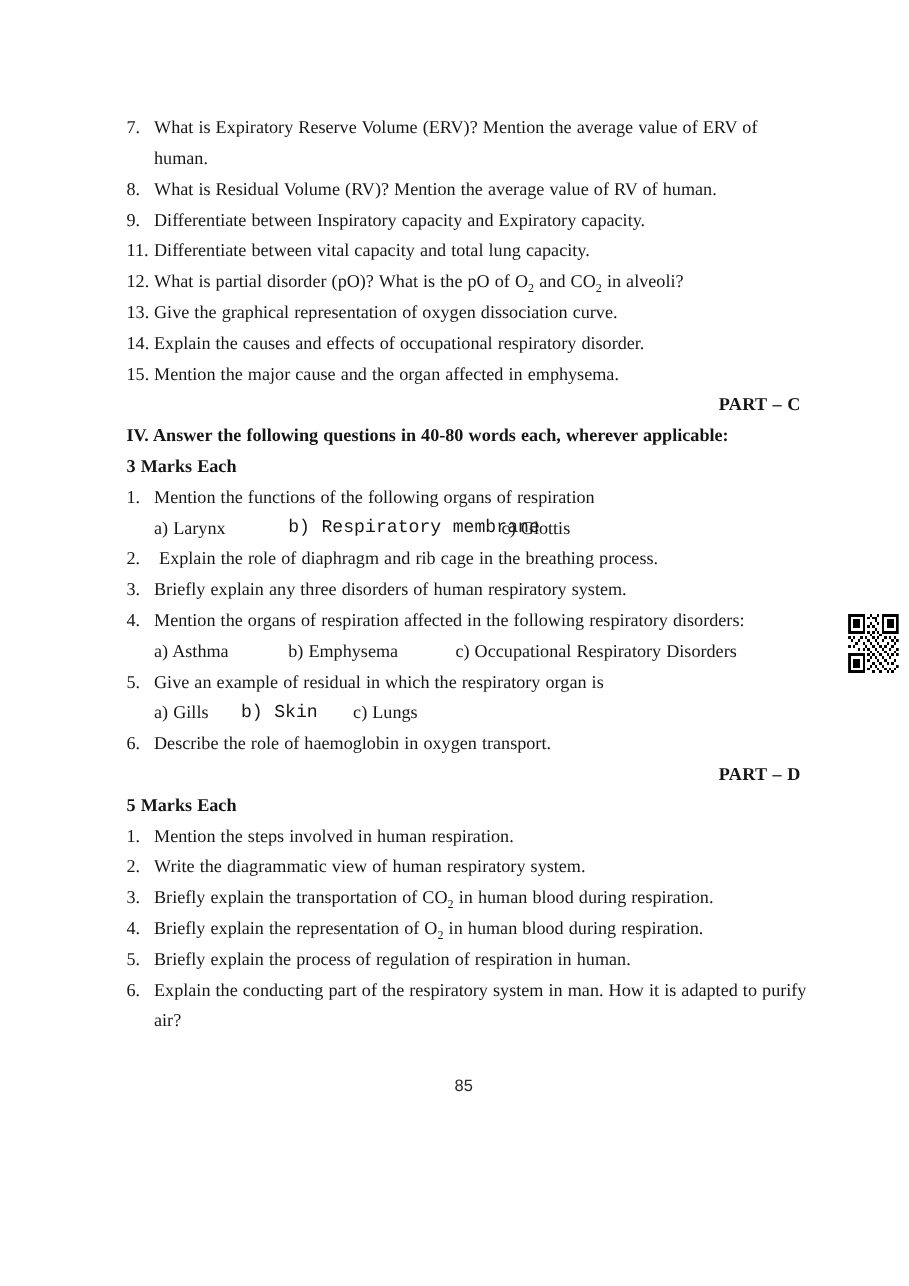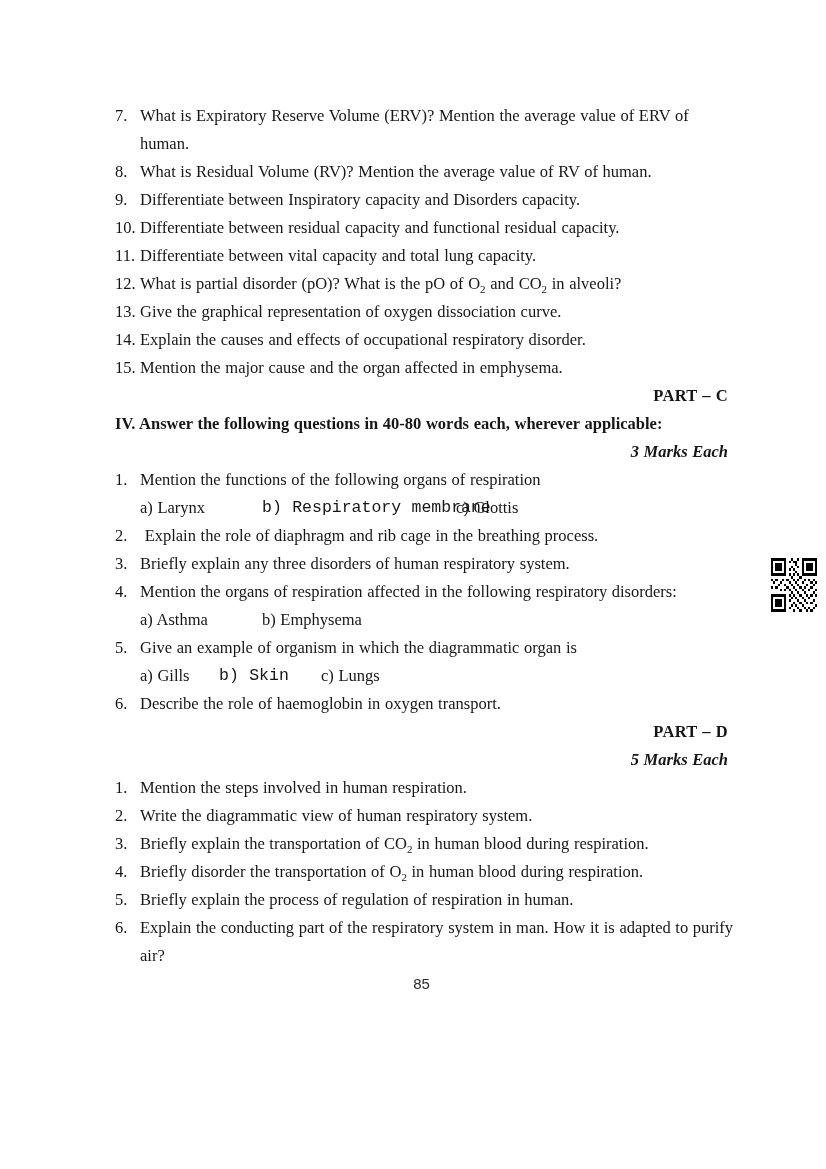--- a/index.html
+++ b/index.html
@@ -22,26 +22,27 @@
     font-size:16.5px;
     white-space:pre;
     word-spacing:0.5px;
   }
   .q{display:flex;}
   .qnum{flex:0 0 25px;}
   .qtext{flex:1 1 auto;white-space:pre;}
   sub{font-size:11px;line-height:0;}
   .part-title{font-weight:bold;text-align:right;padding-left:54px;letter-spacing:0.3px;}
   .instruction{font-weight:bold;font-family:Liberation Serif, serif;}
-  .marks{font-weight:bold;text-align:right;font-style:italic;}
+  .marks{font-weight:bold;text-align:left;}
   .opt{display:inline-block;flex:0 0 auto;white-space:pre;}
   .optrow-c1 .opt-1{width:122px;} .optrow-c1 .opt-2{width:194px;font-family:Liberation Mono, monospace;}
   .optrow-c4 .opt-1{width:122px;} .optrow-c4 .opt-2{width:152px;}
   .optrow-c5 .opt-1{width:79px;}  .optrow-c5 .opt-2{width:102px;font-family:Liberation Mono, monospace;}
   .footer{
+    margin-top:32px;
     height:28px;line-height:28px;
     text-align:center;
     font-family:"Liberation Sans", sans-serif;
     font-size:15px;color:#2b2b2b;
   }
   .qr{
     position:absolute;
     left:771px;top:558px;
     width:46px;height:54px;
   }
@@ -59,25 +60,21 @@
     <div class="row q">
       <span class="qnum"></span>
       <span class="qtext">human.</span>
     </div>
     <div class="row q">
       <span class="qnum">8.</span>
       <span class="qtext">What is Residual Volume (RV)? Mention the average value of RV of human.</span>
     </div>
     <div class="row q">
       <span class="qnum">9.</span>
-      <span class="qtext">Differentiate between Inspiratory capacity and Disorders capacity.</span>
-    </div>
-    <div class="row q">
-      <span class="qnum">10.</span>
-      <span class="qtext">Differentiate between residual capacity and functional residual capacity.</span>
+      <span class="qtext">Differentiate between Inspiratory capacity and Expiratory capacity.</span>
     </div>
     <div class="row q">
       <span class="qnum">11.</span>
       <span class="qtext">Differentiate between vital capacity and total lung capacity.</span>
     </div>
     <div class="row q">
       <span class="qnum">12.</span>
       <span class="qtext"><span>What is partial disorder (pO)? What is the pO of O</span><sub>2</sub><span> and CO</span><sub>2</sub><span> in alveoli?</span></span>
     </div>
     <div class="row q">
@@ -116,24 +113,25 @@
       <span class="qtext">Briefly explain any three disorders of human respiratory system.</span>
     </div>
     <div class="row q">
       <span class="qnum">4.</span>
       <span class="qtext">Mention the organs of respiration affected in the following respiratory disorders:</span>
     </div>
     <div class="row q optrow-c4">
       <span class="qnum"></span>
       <span class="opt opt-1">a) Asthma</span>
       <span class="opt opt-2">b) Emphysema</span>
+      <span class="opt opt-3">c) Occupational Respiratory Disorders</span>
     </div>
     <div class="row q">
       <span class="qnum">5.</span>
-      <span class="qtext">Give an example of organism in which the diagrammatic organ is</span>
+      <span class="qtext">Give an example of residual in which the respiratory organ is</span>
     </div>
     <div class="row q optrow-c5">
       <span class="qnum"></span>
       <span class="opt opt-1">a) Gills</span>
       <span class="opt opt-2">b) Skin</span>
       <span class="opt opt-3">c) Lungs</span>
     </div>
     <div class="row q">
       <span class="qnum">6.</span>
       <span class="qtext">Describe the role of haemoglobin in oxygen transport.</span>
@@ -149,21 +147,21 @@
     <div class="row q">
       <span class="qnum">2.</span>
       <span class="qtext">Write the diagrammatic view of human respiratory system.</span>
     </div>
     <div class="row q">
       <span class="qnum">3.</span>
       <span class="qtext"><span>Briefly explain the transportation of CO</span><sub>2</sub><span> in human blood during respiration.</span></span>
     </div>
     <div class="row q">
       <span class="qnum">4.</span>
-      <span class="qtext"><span>Briefly disorder the transportation of O</span><sub>2</sub><span> in human blood during respiration.</span></span>
+      <span class="qtext"><span>Briefly explain the representation of O</span><sub>2</sub><span> in human blood during respiration.</span></span>
     </div>
     <div class="row q">
       <span class="qnum">5.</span>
       <span class="qtext">Briefly explain the process of regulation of respiration in human.</span>
     </div>
     <div class="row q">
       <span class="qnum">6.</span>
       <span class="qtext">Explain the conducting part of the respiratory system in man. How it is adapted to purify</span>
     </div>
     <div class="row q">

